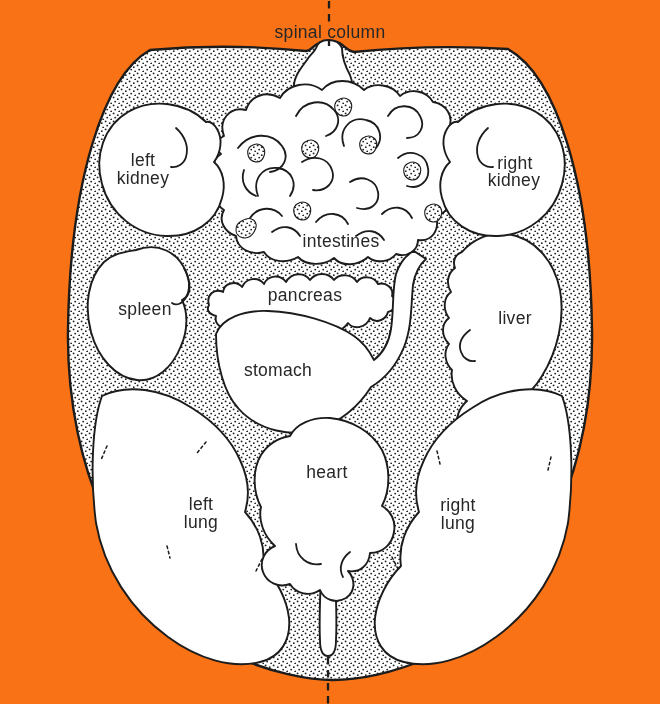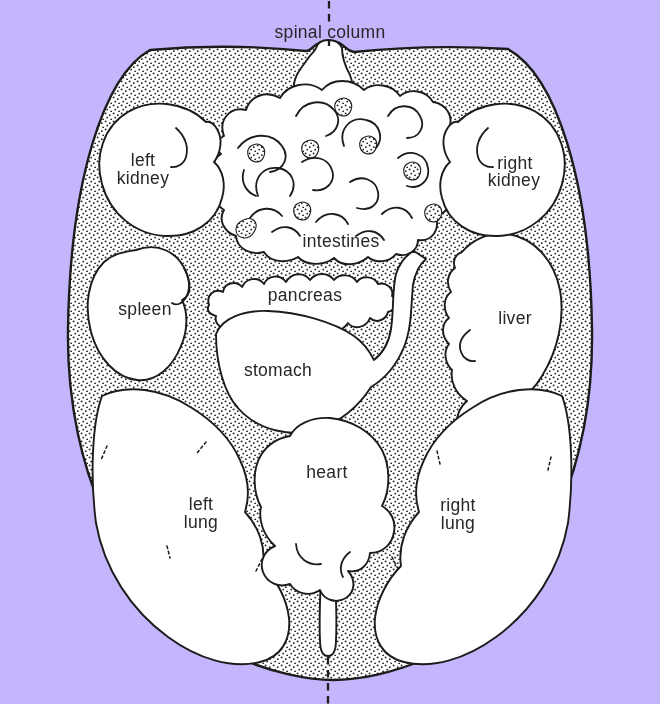--- a/index.html
+++ b/index.html
@@ -1,16 +1,16 @@
 <!DOCTYPE html>
 <html><head>
 <meta charset="utf-8">
 <style>
   html, body { margin: 0; padding: 0; background: #ffffff; }
-  .stage { width: 660px; height: 704px; position: relative; background: #c4b5fd; overflow: hidden; }
+  .stage { width: 660px; height: 704px; position: relative; background: #f97316; overflow: hidden; }
   svg { display: block; }
   .outline { fill: url(#stipple); stroke: #1c1c1c; stroke-width: 2.4; stroke-linejoin: round; }
   .organ   { fill: #ffffff; stroke: #1c1c1c; stroke-width: 1.9; stroke-linejoin: round; }
   .detail  { fill: none; stroke: #1c1c1c; stroke-width: 1.8; stroke-linecap: round; }
   .pocket  { fill: url(#stipple); stroke: #1c1c1c; stroke-width: 1.1; }
   .dashline{ fill: none; stroke: #1c1c1c; stroke-width: 2.3; stroke-dasharray: 7.5 5.5; }
   .solidseg{ fill: none; stroke: #1c1c1c; stroke-width: 2.3; }
   .tick    { fill: none; stroke: #1c1c1c; stroke-width: 1.5; stroke-dasharray: 2.5 3; stroke-linecap: round; }
   text {
     font-family: "Liberation Sans", "DejaVu Sans", sans-serif;

